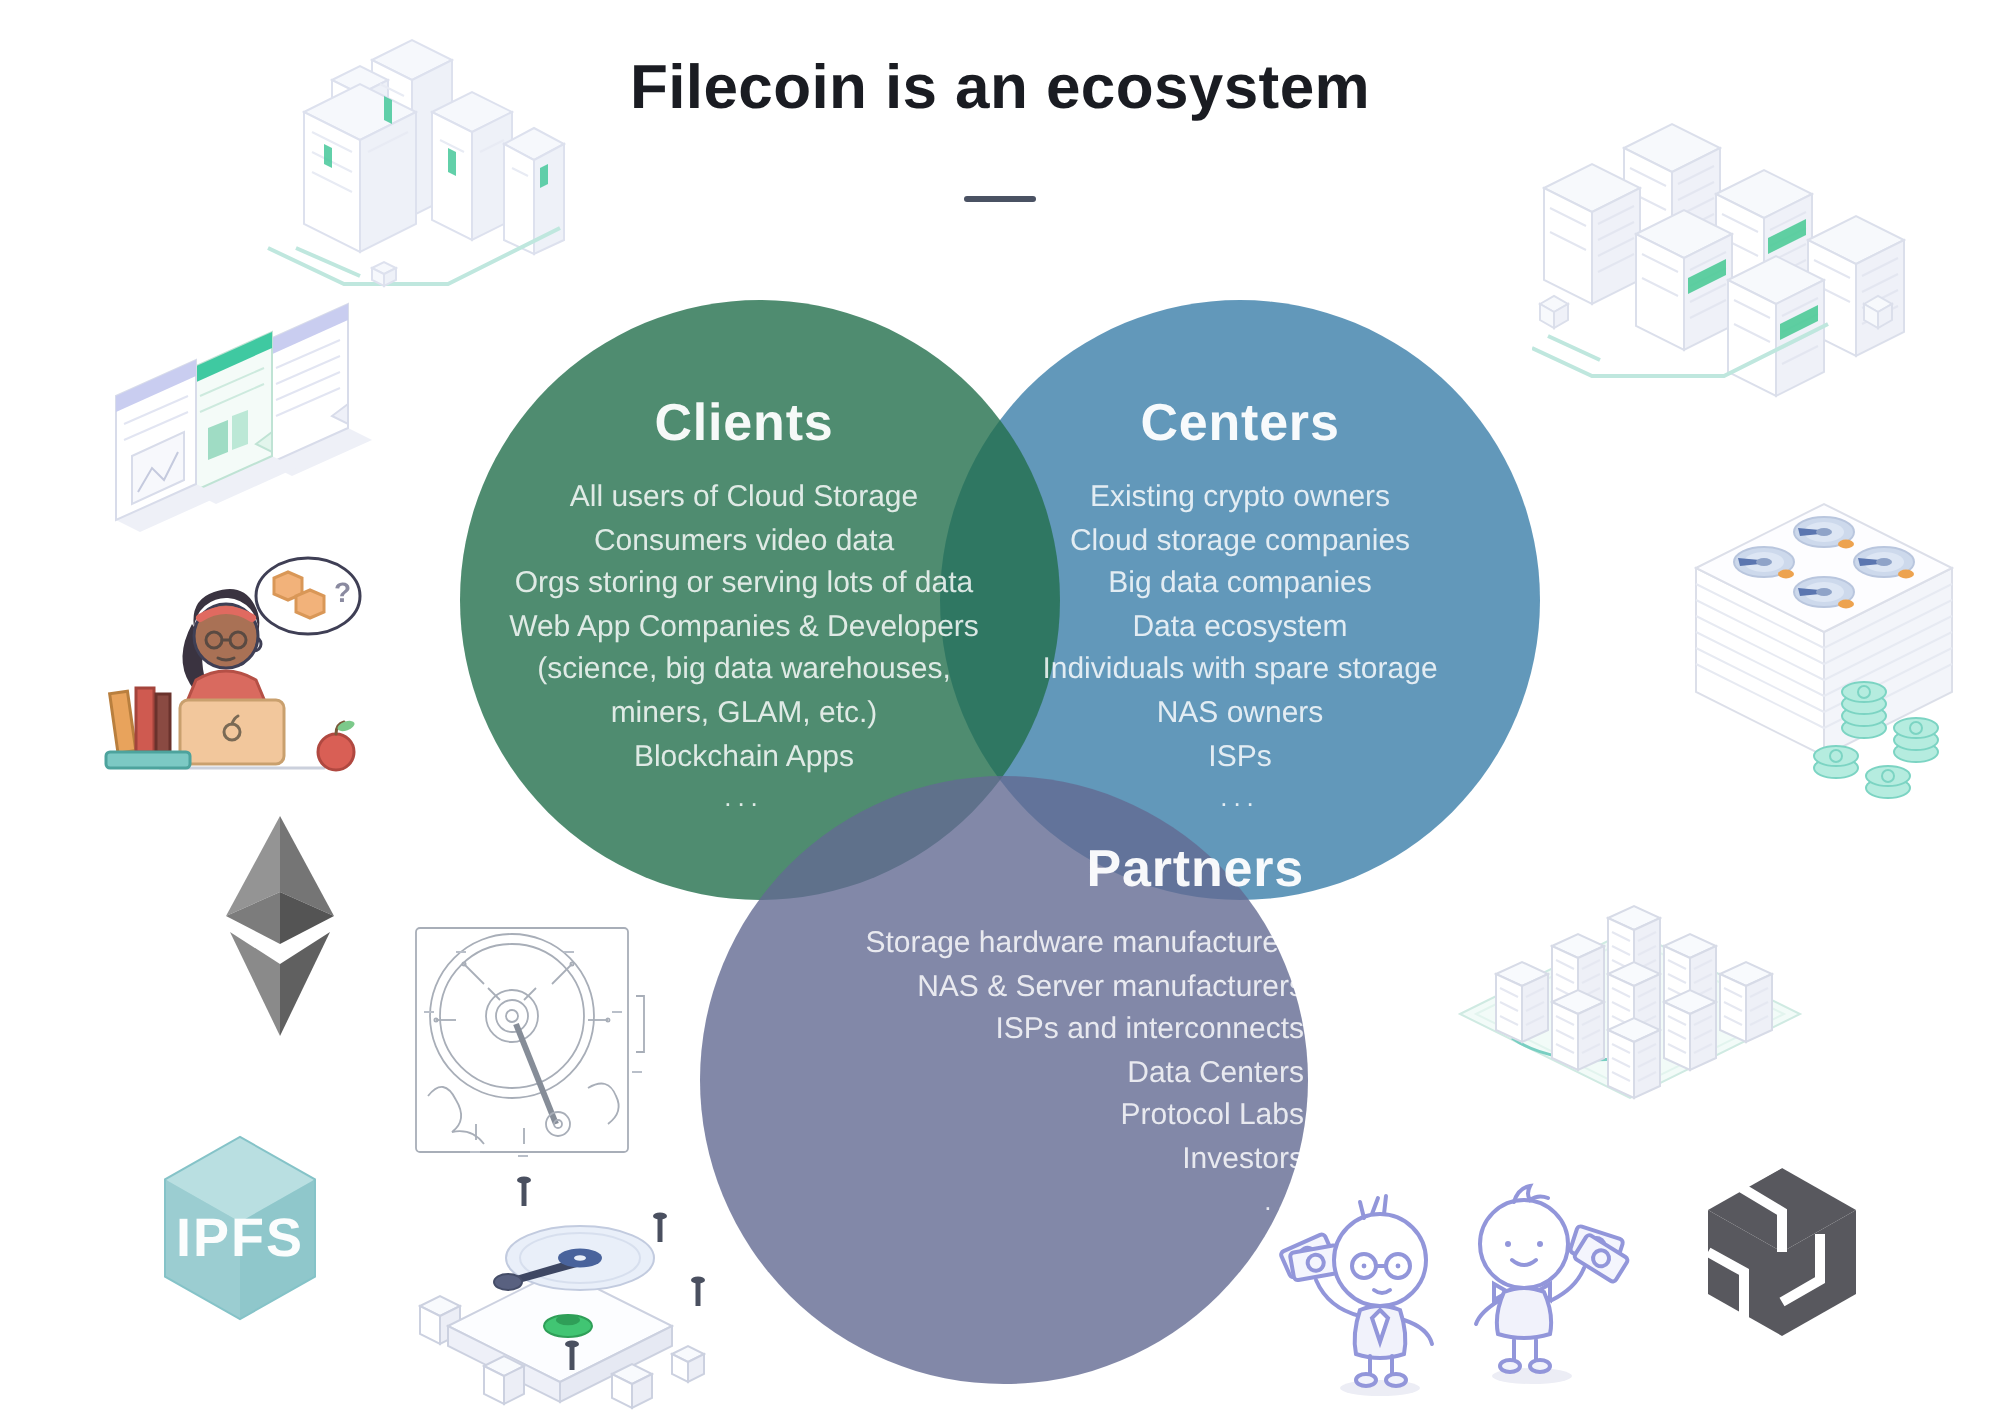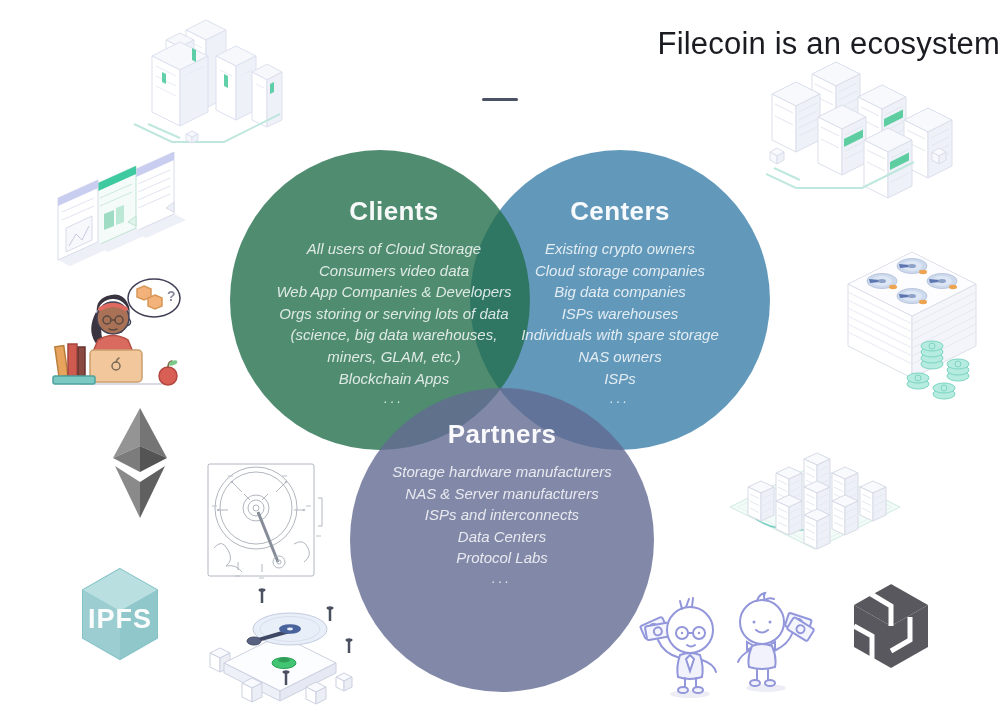--- a/index.html
+++ b/index.html
@@ -1,80 +1,81 @@
 <!DOCTYPE html>
 <html><head>
 <meta charset="utf-8">
 <style>
   html,body{margin:0;padding:0;background:#ffffff;}
   .stage{position:relative;width:1000px;height:713px;background:#ffffff;overflow:hidden;
          font-family:"Liberation Sans",sans-serif;}
-  .page-title{position:absolute;top:26px;left:0;width:100%;text-align:right;
-              font-size:31px;font-weight:400;color:#1a1c22;letter-spacing:.2px;}
+  .page-title{position:absolute;top:26px;left:0;width:100%;text-align:center;
+              font-size:31px;font-weight:700;color:#1a1c22;letter-spacing:.2px;}
   .title-divider{position:absolute;top:98px;left:482px;width:36px;height:3px;
                  background:#4a5263;border-radius:2px;}
   .circle{position:absolute;border-radius:50%;}
   .circle.clients{left:230px;top:150px;width:300px;height:300px;background:rgba(35,111,76,.8);z-index:2;}
   .circle.miners{left:470px;top:150px;width:300px;height:300px;background:rgba(59,126,169,.8);z-index:1;}
   .circle.partners{left:350px;top:388px;width:304px;height:304px;background:rgba(99,106,146,.8);z-index:3;}
   .venn-text{position:absolute;width:300px;text-align:center;z-index:5;color:#fff;}
-  .venn-text.clients{left:244px;top:196px;}
+  .venn-text.clients{left:222px;top:196px;}
   .venn-text.miners{left:470px;top:196px;}
-  .venn-text.partners{left:352px;top:419px;}
+  .venn-text.partners{left:352px;top:419px;text-align:right;}
   .venn-title{font-size:26px;font-weight:700;color:rgba(255,255,255,.95);margin-bottom:11px;letter-spacing:.4px;}
-  .venn-list div{font-size:15px;line-height:21.6px;color:rgba(255,255,255,.82);font-style:italic;}
+  .venn-list div{font-size:15px;line-height:21.6px;color:rgba(255,255,255,.82);}
   .venn-list div:last-child{letter-spacing:3px;font-size:13px;line-height:20px;}
   .illus{position:absolute;z-index:0;}
 </style>
 </head>
 <body>
 
 <div class="stage">
 
   <div class="page-title">Filecoin is an ecosystem</div>
   <div class="title-divider"></div>
 
   <div class="circle miners"></div>
   <div class="circle clients"></div>
   <div class="circle partners"></div>
 
   <div class="venn-text clients">
     <div class="venn-title">Clients</div>
     <div class="venn-list">
         <div>All users of Cloud Storage</div>
         <div>Consumers video data</div>
+        <div>Orgs storing or serving lots of data</div>
         <div>Web App Companies &amp; Developers</div>
-        <div>Orgs storing or serving lots of data</div>
         <div>(science, big data warehouses,</div>
         <div>miners, GLAM, etc.)</div>
         <div>Blockchain Apps</div>
         <div>...</div>
       </div>
   </div>
   <div class="venn-text miners">
     <div class="venn-title">Centers</div>
     <div class="venn-list">
         <div>Existing crypto owners</div>
         <div>Cloud storage companies</div>
         <div>Big data companies</div>
-        <div>ISPs warehouses</div>
+        <div>Data ecosystem</div>
         <div>Individuals with spare storage</div>
         <div>NAS owners</div>
         <div>ISPs</div>
         <div>...</div>
       </div>
   </div>
   <div class="venn-text partners">
     <div class="venn-title">Partners</div>
     <div class="venn-list">
         <div>Storage hardware manufacturers</div>
         <div>NAS &amp; Server manufacturers</div>
         <div>ISPs and interconnects</div>
         <div>Data Centers</div>
         <div>Protocol Labs</div>
+        <div>Investors</div>
         <div>...</div>
       </div>
   </div>
 
   <svg class="illus" style="left:128px;top:12px" width="165" height="140" viewBox="0 0 165 140">
     <g stroke="#dde1ee" stroke-width="1" fill="#ffffff">
       <polygon points="58,18 78,8 98,18 78,28" fill="#f6f8fc"></polygon>
       <polygon points="58,18 58,86 78,96 78,28"></polygon>
       <polygon points="98,18 98,86 78,96 78,28" fill="#eef1f8"></polygon>
       <polygon points="38,28 52,21 66,28 52,35" fill="#f6f8fc"></polygon>

